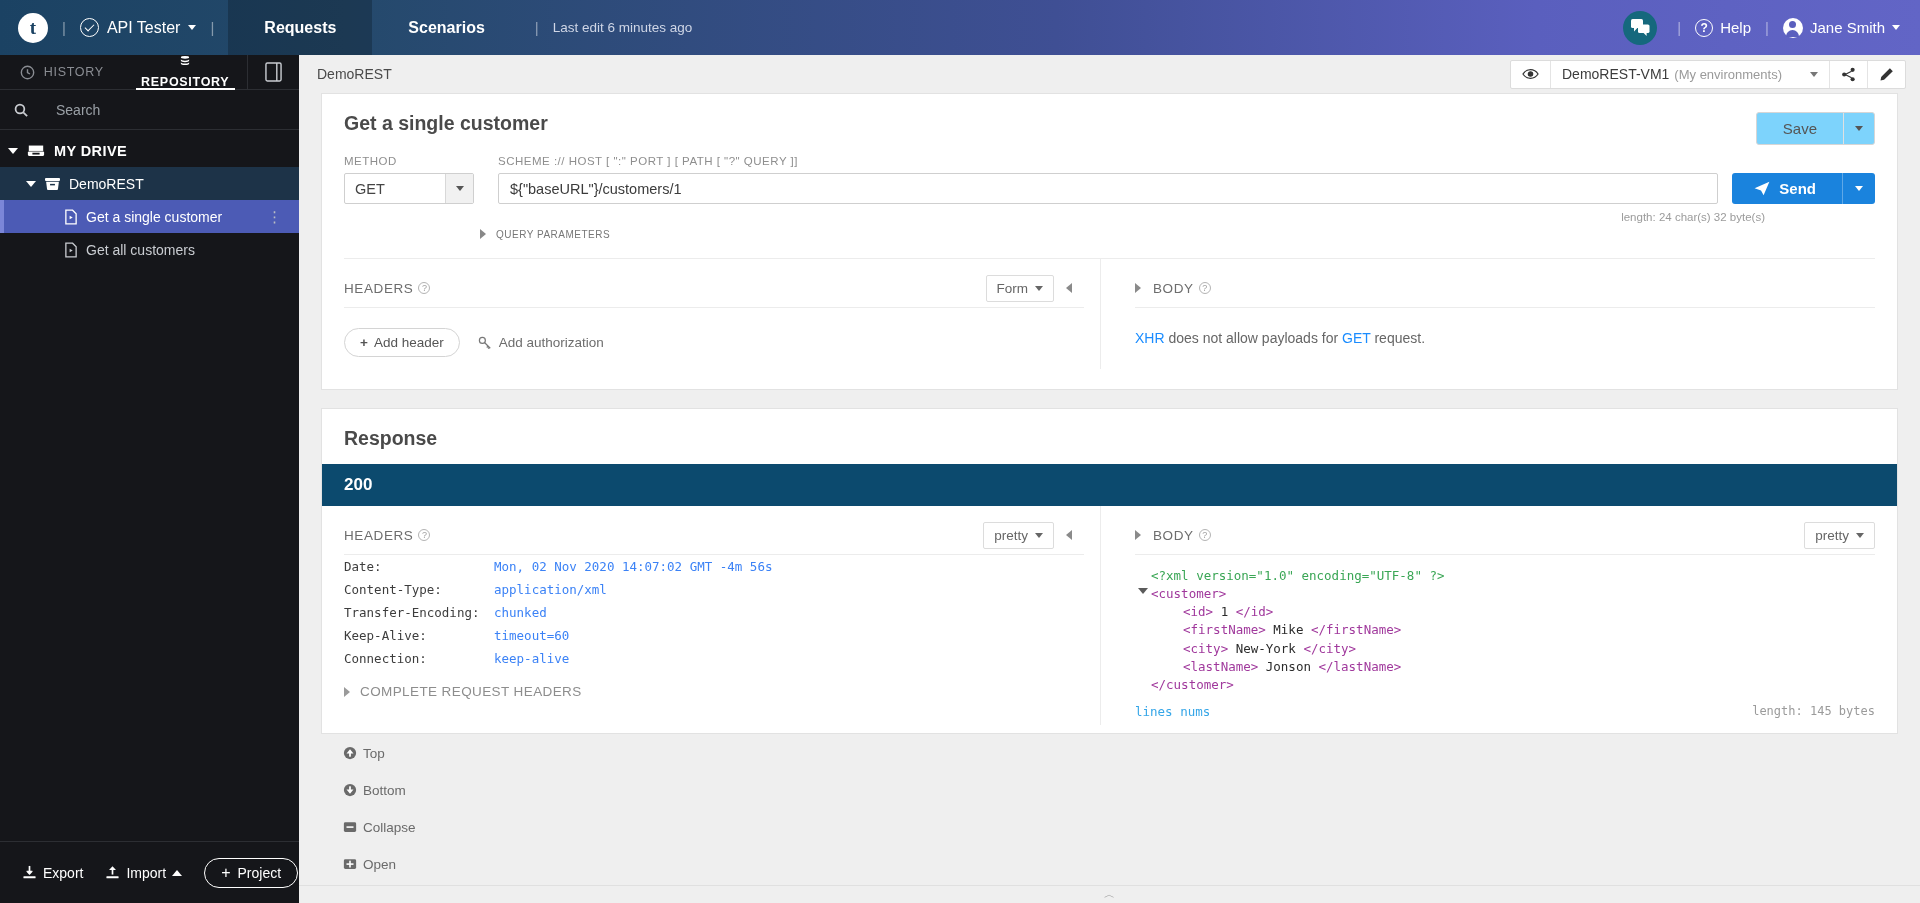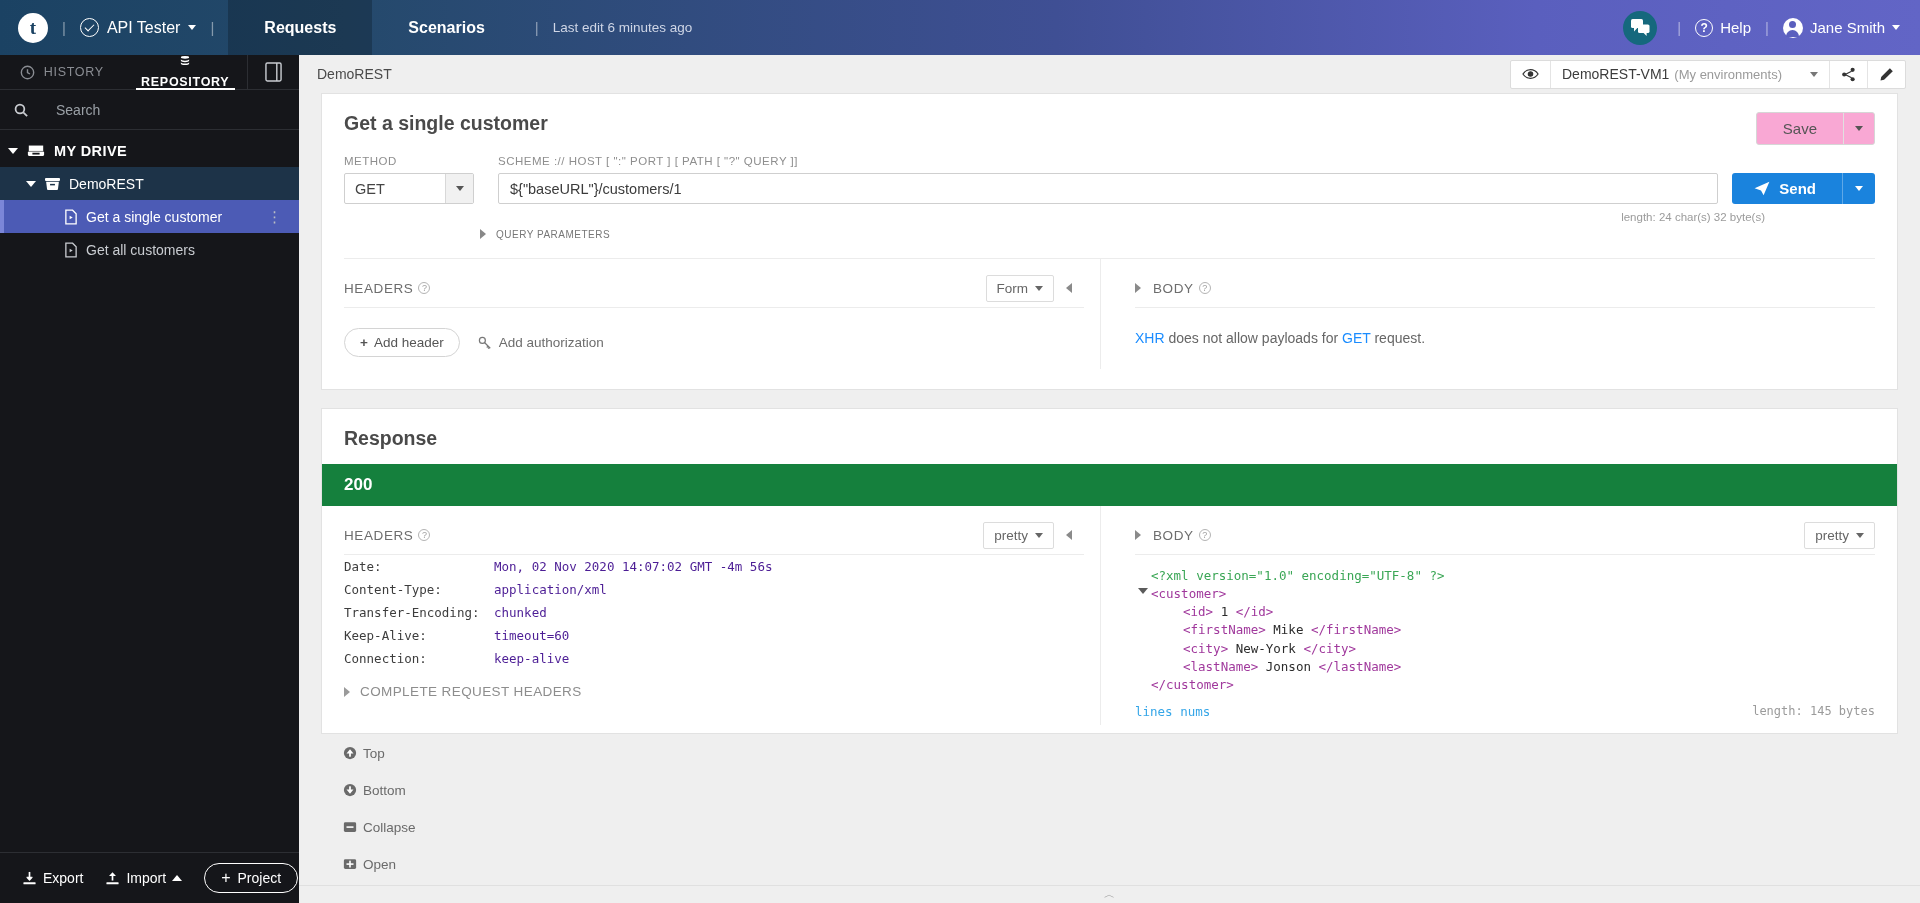--- a/index.html
+++ b/index.html
@@ -73,39 +73,39 @@
   .tr-row { display: flex; align-items: center; height: 33px; font-size: 14px; cursor: pointer; position: relative; }
   .tr-row.lvl0 { padding-left: 8px; gap: 9px; color: #fff; font-weight: bold; font-size: 14.5px; letter-spacing: .4px; }
   .tr-row.lvl1 { padding-left: 26px; gap: 8px; }
   .tr-row.lvl2 { padding-left: 64px; gap: 8px; }
   .tr-row.folder-sel { background: #1d3348; color: #fff; }
   .tr-row.sel { background: #4c5bb5; color: #fff; }
   .tr-row.sel::before { content:""; position:absolute; left:0; top:0; bottom:0; width:4px; background:#7b86d8; }
   .tri { width: 0; height: 0; border-left: 5px solid transparent; border-right: 5px solid transparent; border-top: 6px solid currentColor; }
   .tri-r { width: 0; height: 0; border-top: 5px solid transparent; border-bottom: 5px solid transparent; border-left: 6px solid currentColor; }
   .kebab { margin-left: auto; margin-right: 16px; font-size: 15px; line-height: 1; color: #b9bdc4; letter-spacing: 1px; }
-  .sb-bottom { height: 51px; display: flex; align-items: center; gap: 22px; padding: 0 22px; border-top: 1px solid #2c2e33; font-size: 14px; color: #fff; }
+  .sb-bottom { height: 62px; display: flex; align-items: center; gap: 22px; padding: 0 22px; border-top: 1px solid #2c2e33; font-size: 14px; color: #fff; }
   .sb-bottom .it { display: flex; align-items: center; gap: 6px; cursor: pointer; }
   .proj-btn { margin-left: auto; border: 1px solid #fff; border-radius: 16px; padding: 6px 16px; display: flex; align-items: center; gap: 7px; font-size: 14px; cursor: pointer; }
   .tri-up { width:0;height:0;border-left:5px solid transparent;border-right:5px solid transparent;border-bottom:6px solid currentColor; }
 
   
   .main { flex: 1; display: flex; flex-direction: column; min-width: 0; background: #efefef; }
   .envbar { height: 38px; flex: 0 0 38px; display: flex; align-items: center; padding: 0 14px 0 18px; font-size: 14px; color: #4a4a4a; }
   .env-ctrl { margin-left: auto; display: flex; align-items: stretch; background: #fff; border: 1px solid #dcdcdc; height: 29px; border-radius: 2px; }
   .env-cell { display: flex; align-items: center; padding: 0 11px; border-right: 1px solid #e4e4e4; cursor: pointer; }
   .env-cell:last-child { border-right: none; }
   .env-name { font-size: 14px; color: #3c3c3c; }
   .env-sub { font-size: 13px; color: #9a9a9a; margin-left: 5px; }
   .content-scroll { flex: 1; overflow: hidden; padding: 0 22px; }
   .card { background: #fff; border: 1px solid #e2e2e2; }
 
   .req-card { margin-bottom: 18px; padding: 18px 22px 20px; position: relative; }
   .req-title { font-size: 19.5px; font-weight: bold; color: #4a4a4a; margin-bottom: 20px; }
-  .save-wrap { position: absolute; right: 22px; top: 18px; display: flex; border: 1px solid #d6d6d6; border-radius: 3px; background: #f9a8d4; }
+  .save-wrap { position: absolute; right: 22px; top: 18px; display: flex; border: 1px solid #d6d6d6; border-radius: 3px; background: #7dd3fc; }
   .save-main { padding: 7px 26px; font-size: 15px; color: #555; cursor: pointer; }
   .save-arrow { padding: 7px 11px; border-left: 1px solid #e0e0e0; display: flex; align-items: center; cursor: pointer; color: #555; }
   .lbl-sm { font-size: 11.5px; color: #8e8e8e; letter-spacing: .5px; }
   .url-row { display: flex; align-items: flex-end; gap: 0; }
   .method-col { width: 130px; flex: 0 0 130px; }
   .sel-box { margin-top: 6px; height: 31px; display: flex; align-items: center; border: 1px solid #cfcfcf; background: #fff; border-radius: 2px; }
   .sel-box .val { flex: 1; padding: 0 10px; font-size: 14.5px; color: #444; }
   .sel-box .arw { width: 28px; height: 100%; background: #f1f1f1; border-left: 1px solid #d8d8d8; display: flex; align-items: center; justify-content: center; color: #555; }
   .url-col { flex: 1; margin-left: 24px; min-width: 0; }
   .url-input { margin-top: 6px; height: 31px; border: 1px solid #cfcfcf; background: #fff; display: flex; align-items: center; padding: 0 11px; font-size: 14.5px; color: #3b3b3b; border-radius: 2px; }
@@ -128,27 +128,27 @@
   .tri-l { width:0;height:0;border-top:5px solid transparent;border-bottom:5px solid transparent;border-right:6px solid currentColor; }
   .pane-body { padding-top: 14px; border-top: 1px solid #ececec; margin-top: 2px; }
   .hdr-actions { display: flex; align-items: center; gap: 18px; padding: 6px 0 12px; }
   .pill-btn { border: 1px solid #d4d4d4; border-radius: 16px; padding: 6px 15px; font-size: 13.5px; color: #555; background: #fff; display: flex; align-items: center; gap: 6px; cursor: pointer; }
   .link-act { font-size: 13.5px; color: #6d6d6d; display: flex; align-items: center; gap: 7px; cursor: pointer; }
   .xhr-note { font-size: 14px; color: #666; padding: 8px 0 14px; }
   .xhr-note b { color: #1a8cff; font-weight: normal; }
 
   .resp-card { padding: 0 0 8px; }
   .resp-title { font-size: 19.5px; font-weight: bold; color: #4a4a4a; padding: 18px 22px 14px; }
-  .status-bar { background: #15803d; color: #fff; font-size: 17px; font-weight: bold; padding: 11px 22px; margin: 0 0 0 0; }
+  .status-bar { background: #0c4a6e; color: #fff; font-size: 17px; font-weight: bold; padding: 11px 22px; margin: 0 0 0 0; }
   .resp-split { display: flex; padding: 0 22px; }
   .mono { font-family: "DejaVu Sans Mono", "Liberation Mono", monospace; font-size: 12.5px; }
   .hdr-table { padding: 0 0 10px; }
   .hdr-line { display: flex; padding: 4px 0; }
   .hdr-k { width: 150px; flex: 0 0 150px; color: #3d3d3d; }
-  .hdr-v { color: #4c1d95; text-align: right; }
+  .hdr-v { color: #3b82f6; text-align: right; }
   .complete-row { display: flex; align-items: center; gap: 10px; font-size: 13.5px; color: #8d8d8d; letter-spacing: .4px; padding: 14px 0 10px; cursor: pointer; }
   .xmlbox { padding: 12px 0 6px; position: relative; }
   .xml-line { display: flex; align-items: flex-start; line-height: 1.45; white-space: pre; }
   .fold { width: 16px; flex: 0 0 16px; display: flex; justify-content: center; padding-top: 3px; }
   .fold .t { width:0;height:0;border-left:5px solid transparent;border-right:5px solid transparent;border-top:6px solid #5b5b5b; }
   .xml-decl { color: #3aa655; }
   .tagc { color: #a0389c; }
   .valc { color: #2b2b2b; }
   .xml-foot { display: flex; align-items: center; padding-top: 10px; }
   .lines-link { font-size: 12.5px; color: #35a6e8; cursor: pointer; }

